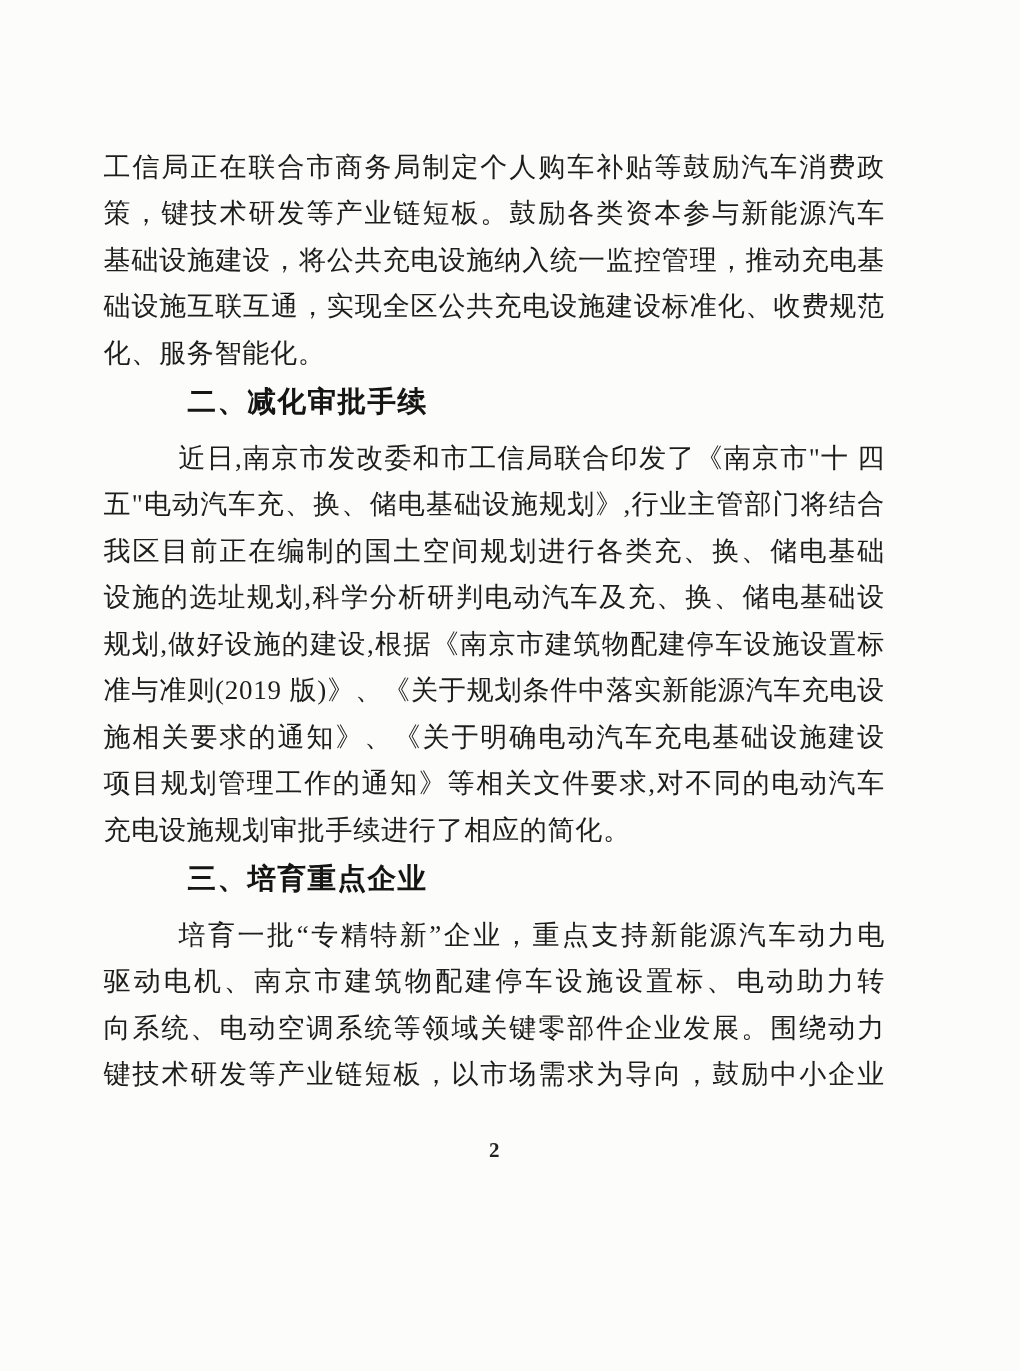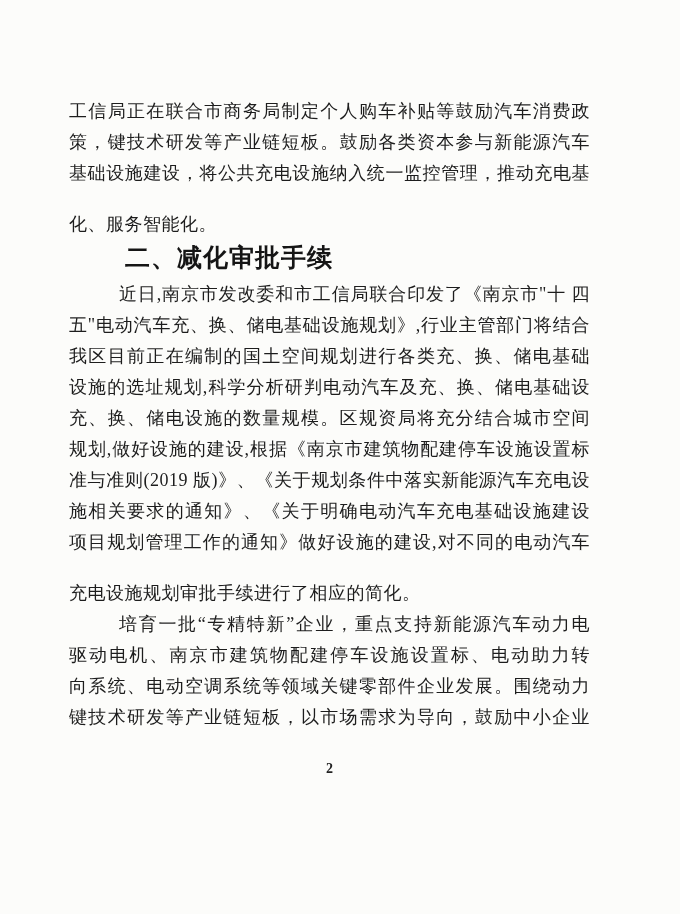--- a/index.html
+++ b/index.html
@@ -33,31 +33,30 @@
     line-height: 31px;
     height: 31px;
     overflow: hidden;
     text-align: justify;
     text-align-last: justify;
     text-justify: inter-character;
     letter-spacing: 0.5px;
   }
   .line.end {
     text-align-last: left;
-    margin-top: 20px;
   }
   .line.indent {
     text-indent: 50px;
   }
   .heading {
     margin: 3px 0 0 0;
     padding-left: 56px;
     font-family: "Liberation Sans", "DejaVu Sans", sans-serif;
     font-weight: 700;
-    font-size: 25px;
+    font-size: 19px;
     line-height: 31px;
     height: 31px;
     color: #151515;
     letter-spacing: 1px;
   }
   .heading + .para {
     margin-top: 6px;
   }
   .para + .heading {
     margin-top: 2px;
@@ -74,38 +73,39 @@
 </head>
 <body>
 
 <div class="page">
   <div class="content">
 
     <div class="para">
       <div class="line">工信局正在联合市商务局制定个人购车补贴等鼓励汽车消费政</div>
       <div class="line">策，键技术研发等产业链短板。鼓励各类资本参与新能源汽车</div>
       <div class="line">基础设施建设，将公共充电设施纳入统一监控管理，推动充电基</div>
+      <div class="line">础设施互联互通，实现全区公共充电设施建设标准化、收费规范</div>
       <div class="line end">化、服务智能化。</div>
     </div>
 
     <div class="heading">二、减化审批手续</div>
 
     <div class="para">
       <div class="line indent">近日,南京市发改委和市工信局联合印发了《南京市"十 四</div>
       <div class="line">五"电动汽车充、换、储电基础设施规划》,行业主管部门将结合</div>
       <div class="line">我区目前正在编制的国土空间规划进行各类充、换、储电基础</div>
       <div class="line">设施的选址规划,科学分析研判电动汽车及充、换、储电基础设</div>
-      <div class="line">充、换、储电设施的数量规模。区规资局将充分结合城市空间</div>
       <div class="line">规划,做好设施的建设,根据《南京市建筑物配建停车设施设置标</div>
       <div class="line">准与准则(2019 版)》、《关于规划条件中落实新能源汽车充电设</div>
       <div class="line">施相关要求的通知》、《关于明确电动汽车充电基础设施建设</div>
-      <div class="line">项目规划管理工作的通知》做好设施的建设,对不同的电动汽车</div>
+      <div class="line">项目规划管理工作的通知》等相关文件要求,对不同的电动汽车</div>
       <div class="line end">充电设施规划审批手续进行了相应的简化。</div>
     </div>
 
+    <div class="heading">三、培育重点企业</div>
 
     <div class="para">
       <div class="line indent">培育一批“专精特新”企业，重点支持新能源汽车动力电池、</div>
       <div class="line">驱动电机、南京市建筑物配建停车设施设置标、电动助力转</div>
       <div class="line">向系统、电动空调系统等领域关键零部件企业发展。围绕动力</div>
       <div class="line">键技术研发等产业链短板，以市场需求为导向，鼓励中小企业</div>
     </div>
 
     <div class="page-number">2</div>
 

